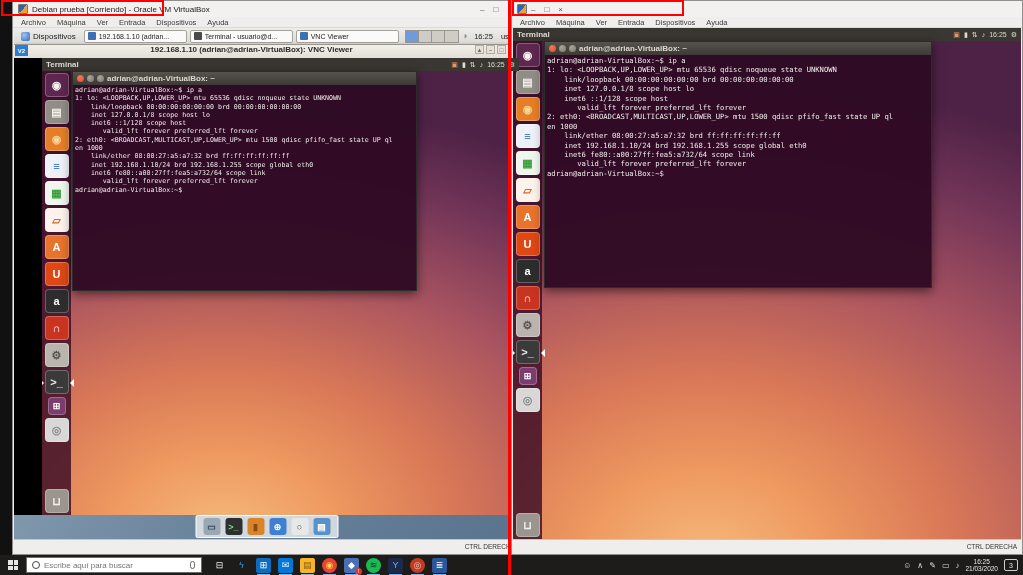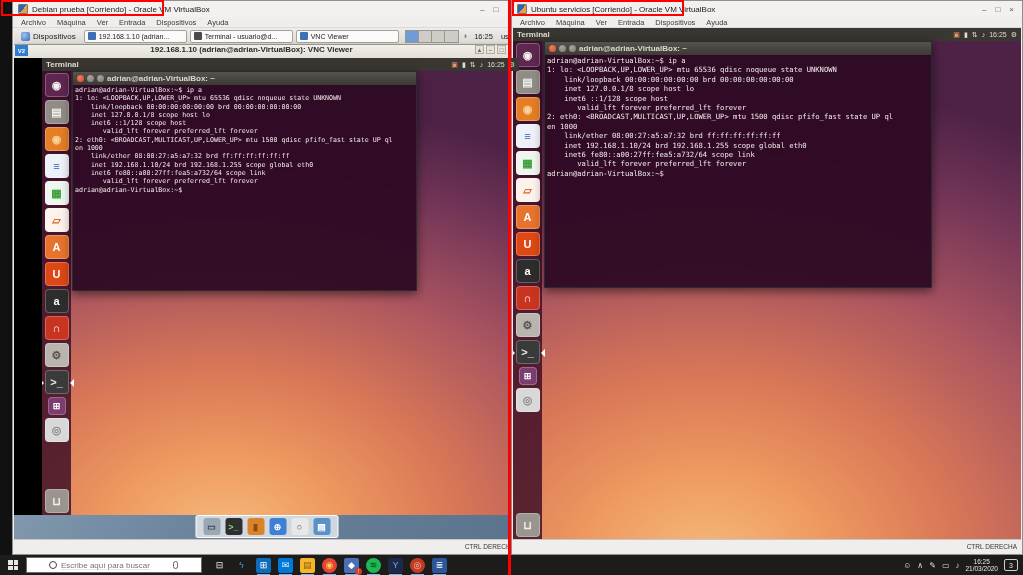--- a/index.html
+++ b/index.html
@@ -102,21 +102,21 @@
   .dock-ico { width:17px; height:17px; border-radius:3px; background:var(--bg,#999); color:var(--fg,#fff);
     display:flex; align-items:center; justify-content:center; font-size:9px; font-weight:bold; }
 
   
   .taskbar { position:absolute; left:0; bottom:0; width:1023px; height:20px; background:#1d1c1b;
     display:flex; align-items:center; z-index:40; color:#e6e6e6; }
   .start-btn { width:26px; height:20px; display:flex; align-items:center; justify-content:center; }
   .start-glyph { width:10px; height:10px; display:grid; grid-template-columns:1fr 1fr; gap:1px; }
   .start-glyph i { background:#e6e6e6; }
   .searchbox { width:176px; height:16px; background:#fff; border:1px solid #6b6b6b;
-    display:flex; align-items:center; gap:4px; padding:0 22px;text-decoration:underline; }
+    display:flex; align-items:center; gap:4px; padding:0 5px; }
   .searchbox .ring { width:8px; height:8px; border:1.5px solid #444; border-radius:50%; flex:0 0 auto; }
   .searchbox input { border:none; outline:none; flex:1; font-size:8px; color:#444;
     font-family:"Liberation Sans",sans-serif; background:transparent; min-width:0; }
   .mic { width:5px; height:8px; border:1px solid #666; border-radius:3px; margin-right:1px; }
   .tb-apps { display:flex; align-items:center; gap:7px; margin-left:10px; }
   .tb-app { width:15px; height:15px; border-radius:2px; background:var(--bg,#555); color:var(--fg,#fff);
     display:flex; align-items:center; justify-content:center; font-size:9px; position:relative; }
   .tb-app.round { border-radius:50%; }
   .tb-app.running::after { content:""; position:absolute; bottom:-3px; left:1px; right:1px; height:2px;
     background:#76b9ed; }
@@ -331,21 +331,20 @@
           <span class="sicon" style="--bg: #49b04f;"></span>
           <span class="sicon" style="--bg: #3f74c9;"></span>
         </span>
       <span>CTRL DERECHA</span>
     </div>
   </div>
 
   <div class="vbwin" id="vb-right">
     <div class="vb-titlebar">
       <span class="vb-appicon"></span>
-      <span class="vb-title">Ubuntu servicios [Corriendo] - Oracle VM VirtualBox</span>
       <span class="vb-ctrls">
         <span>–</span>
         <span>□</span>
         <span>×</span>
       </span>
     </div>
     <div class="vb-menubar">
         <span class="menu-item">Archivo</span>
         <span class="menu-item">Máquina</span>
         <span class="menu-item">Ver</span>

